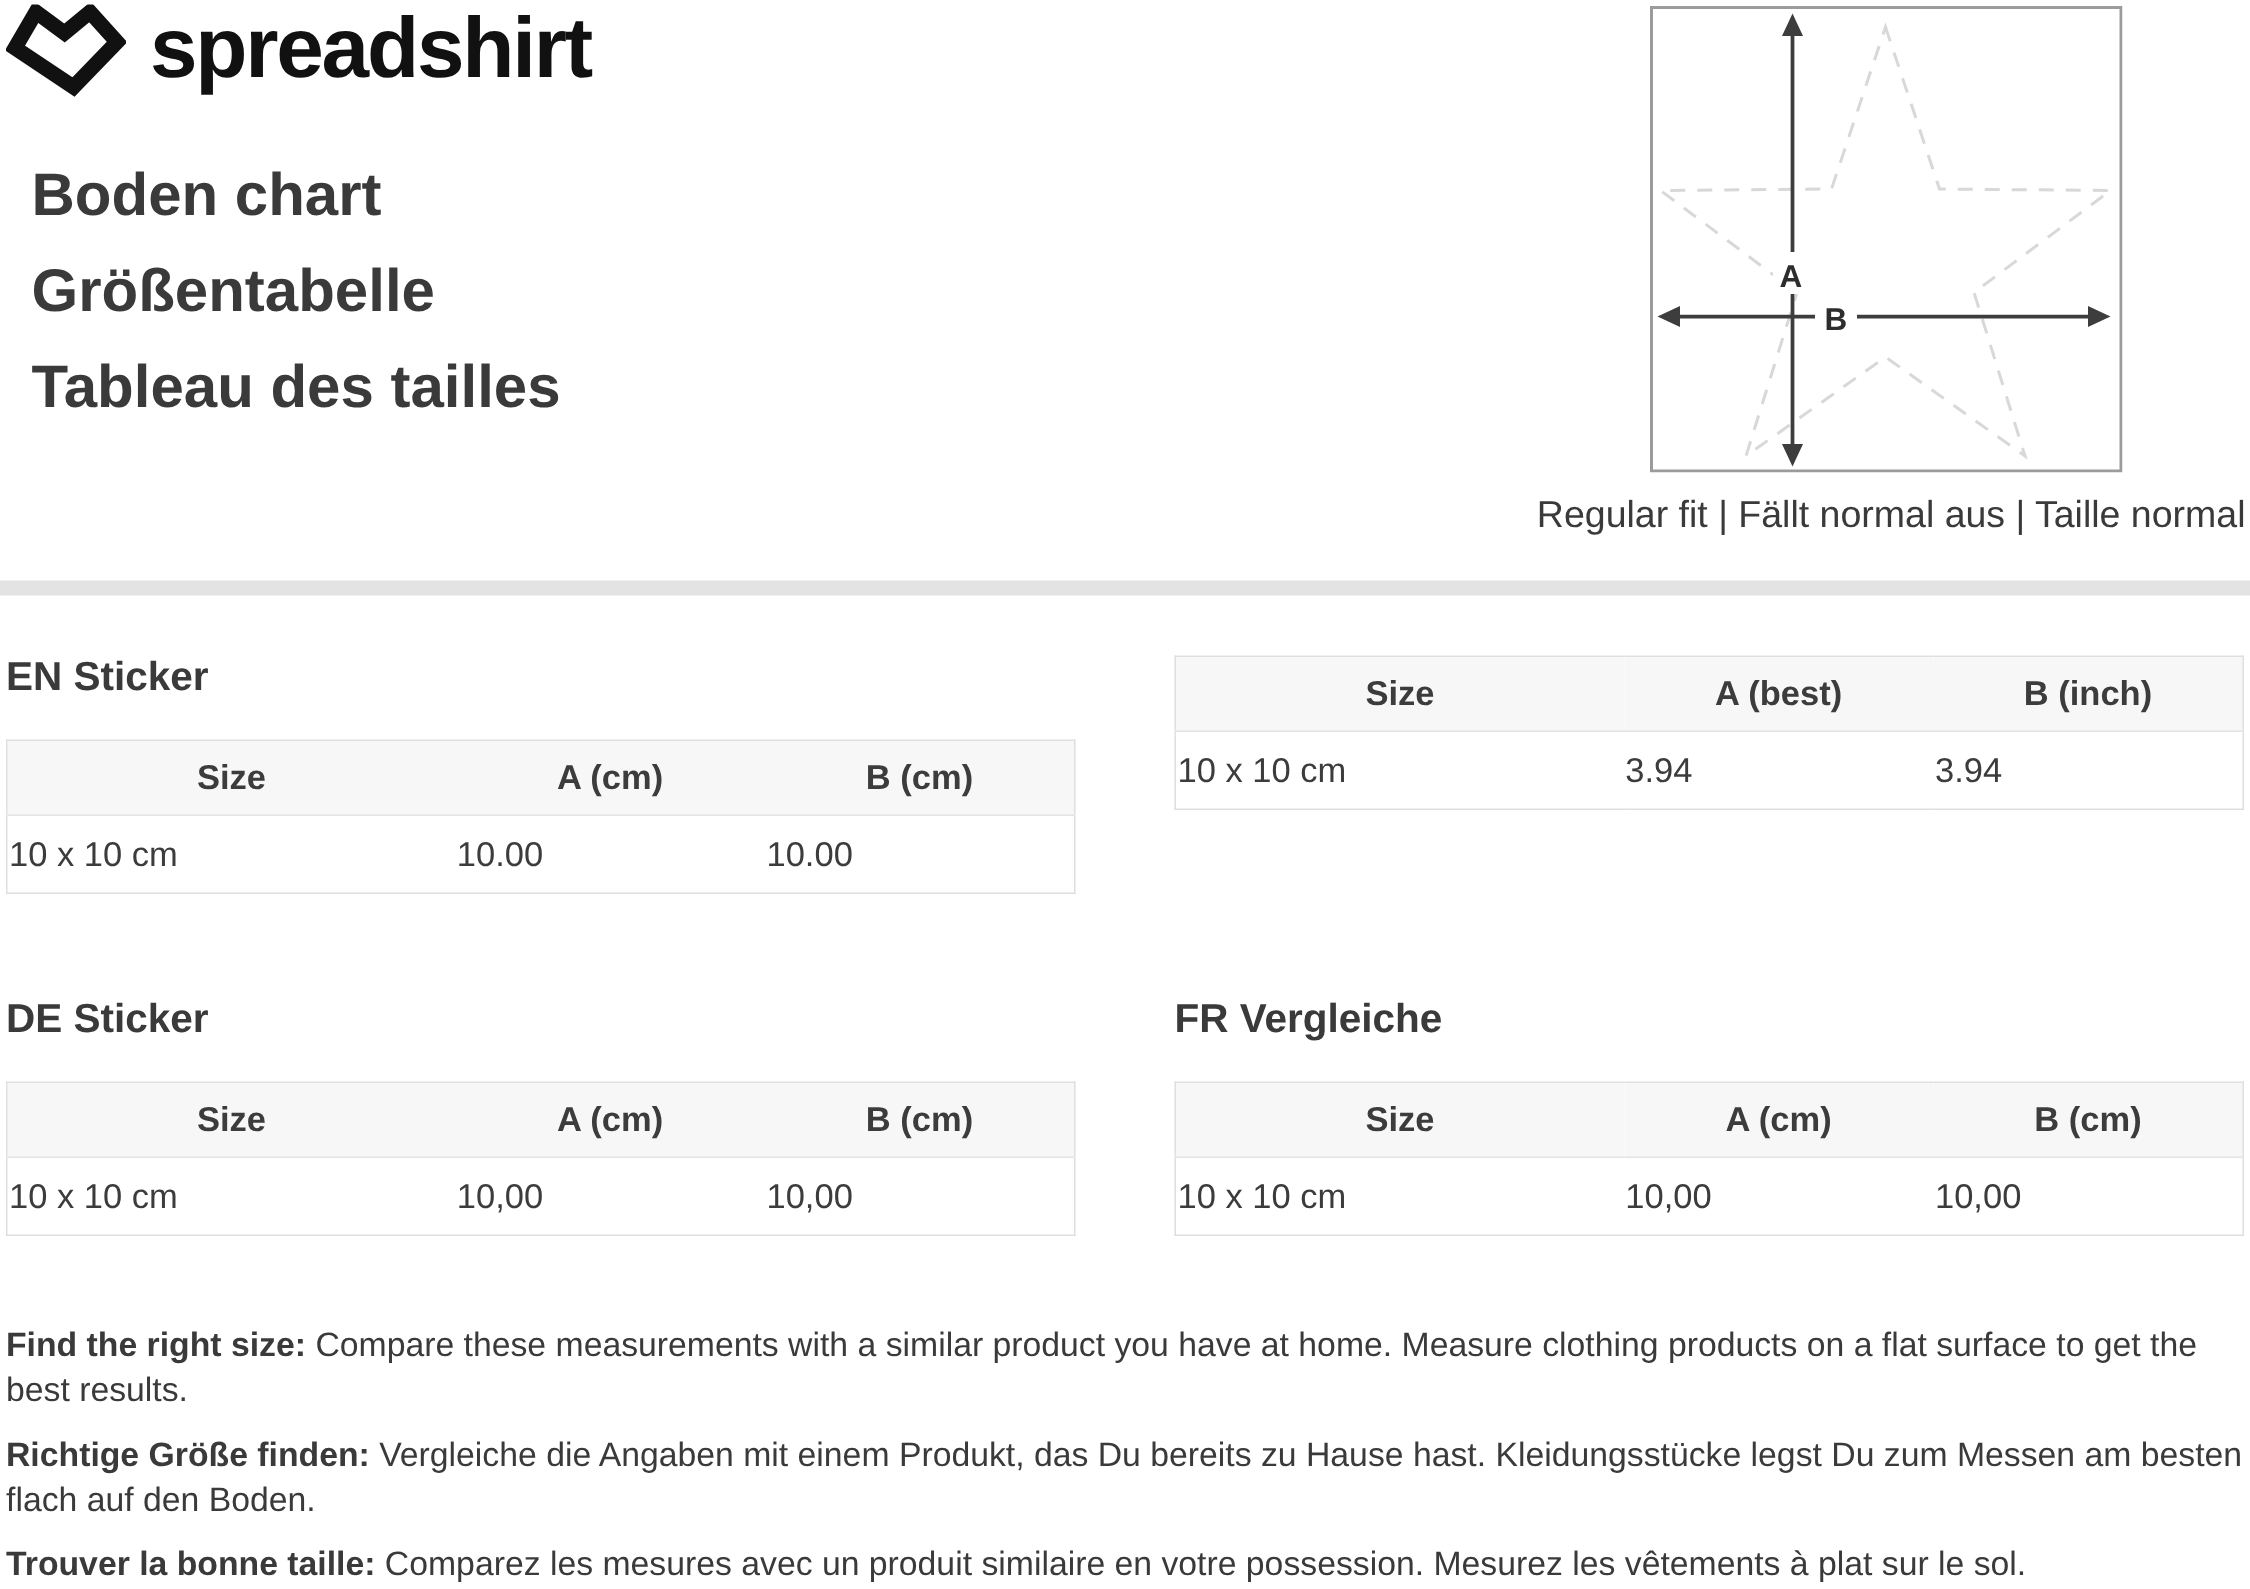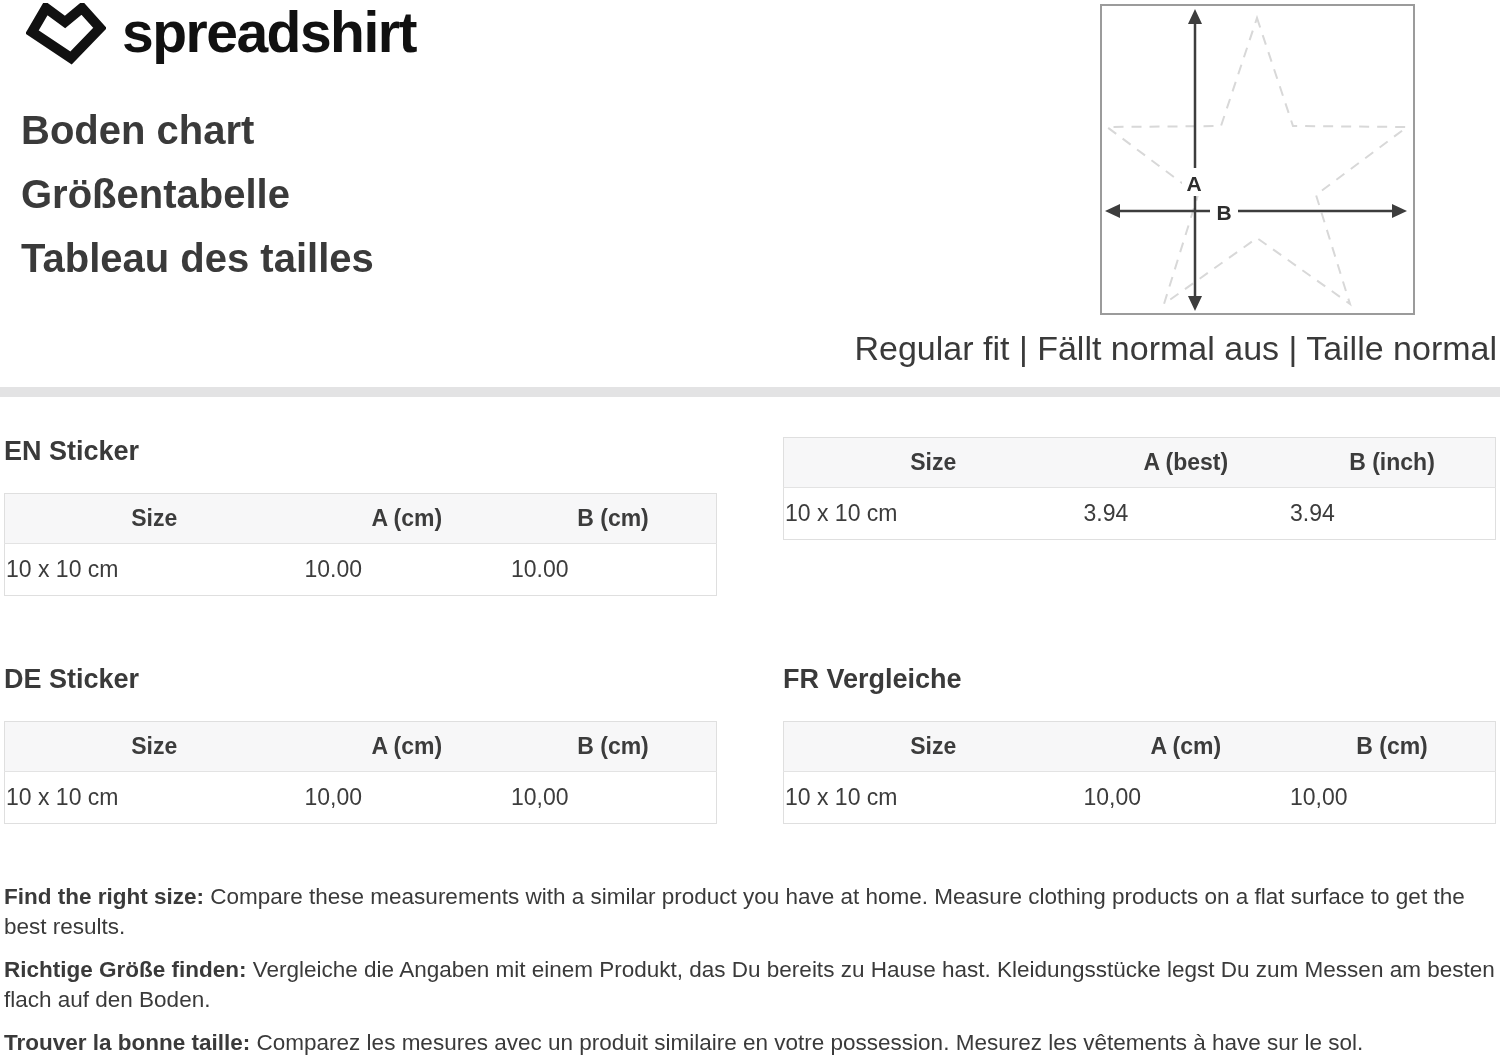--- a/index.html
+++ b/index.html
@@ -10,21 +10,21 @@
     height: 1059px;
     background: #ffffff;
     font-family: "Liberation Sans", sans-serif;
     color: #3a3a3a;
     overflow: hidden;
   }
 
   
   .logo {
     position: absolute;
-    left: 26px;
+    left: 4px;
     top: 3px;
     display: flex;
     align-items: center;
     gap: 16px;
   }
   .logo .wordmark {
     font-size: 57px;
     font-weight: 800;
     letter-spacing: -1.5px;
     color: #111111;
@@ -50,21 +50,21 @@
     position: absolute;
     left: 1100px;
     top: 4px;
     width: 315px;
     height: 311px;
   }
   .fit-caption {
     position: absolute;
     top: 329px;
     right: 3px;
-    font-size: 34px;
+    font-size: 25px;
     color: #3a3a3a;
     white-space: nowrap;
   }
 
   
   .divider {
     position: absolute;
     left: 0;
     top: 387px;
     width: 1500px;
@@ -241,16 +241,16 @@
           <td>10,00</td>
           <td>10,00</td>
         </tr>
       </tbody>
     </table>
   </section>
 
   <div class="notes">
     <p><b>Find the right size:</b> <span>Compare these measurements with a similar product you have at home. Measure clothing products on a flat surface to get the best results.</span></p>
     <p><b>Richtige Größe finden:</b> <span>Vergleiche die Angaben mit einem Produkt, das Du bereits zu Hause hast. Kleidungsstücke legst Du zum Messen am besten flach auf den Boden.</span></p>
-    <p><b>Trouver la bonne taille:</b> <span>Comparez les mesures avec un produit similaire en votre possession. Mesurez les vêtements à have sur le sol.</span></p>
+    <p><b>Trouver la bonne taille:</b> <span>Comparez les mesures avec un produit similaire en votre possession. Mesurez les vêtements à plat sur le sol.</span></p>
   </div>
 
 </div>
 
 </body></html>

